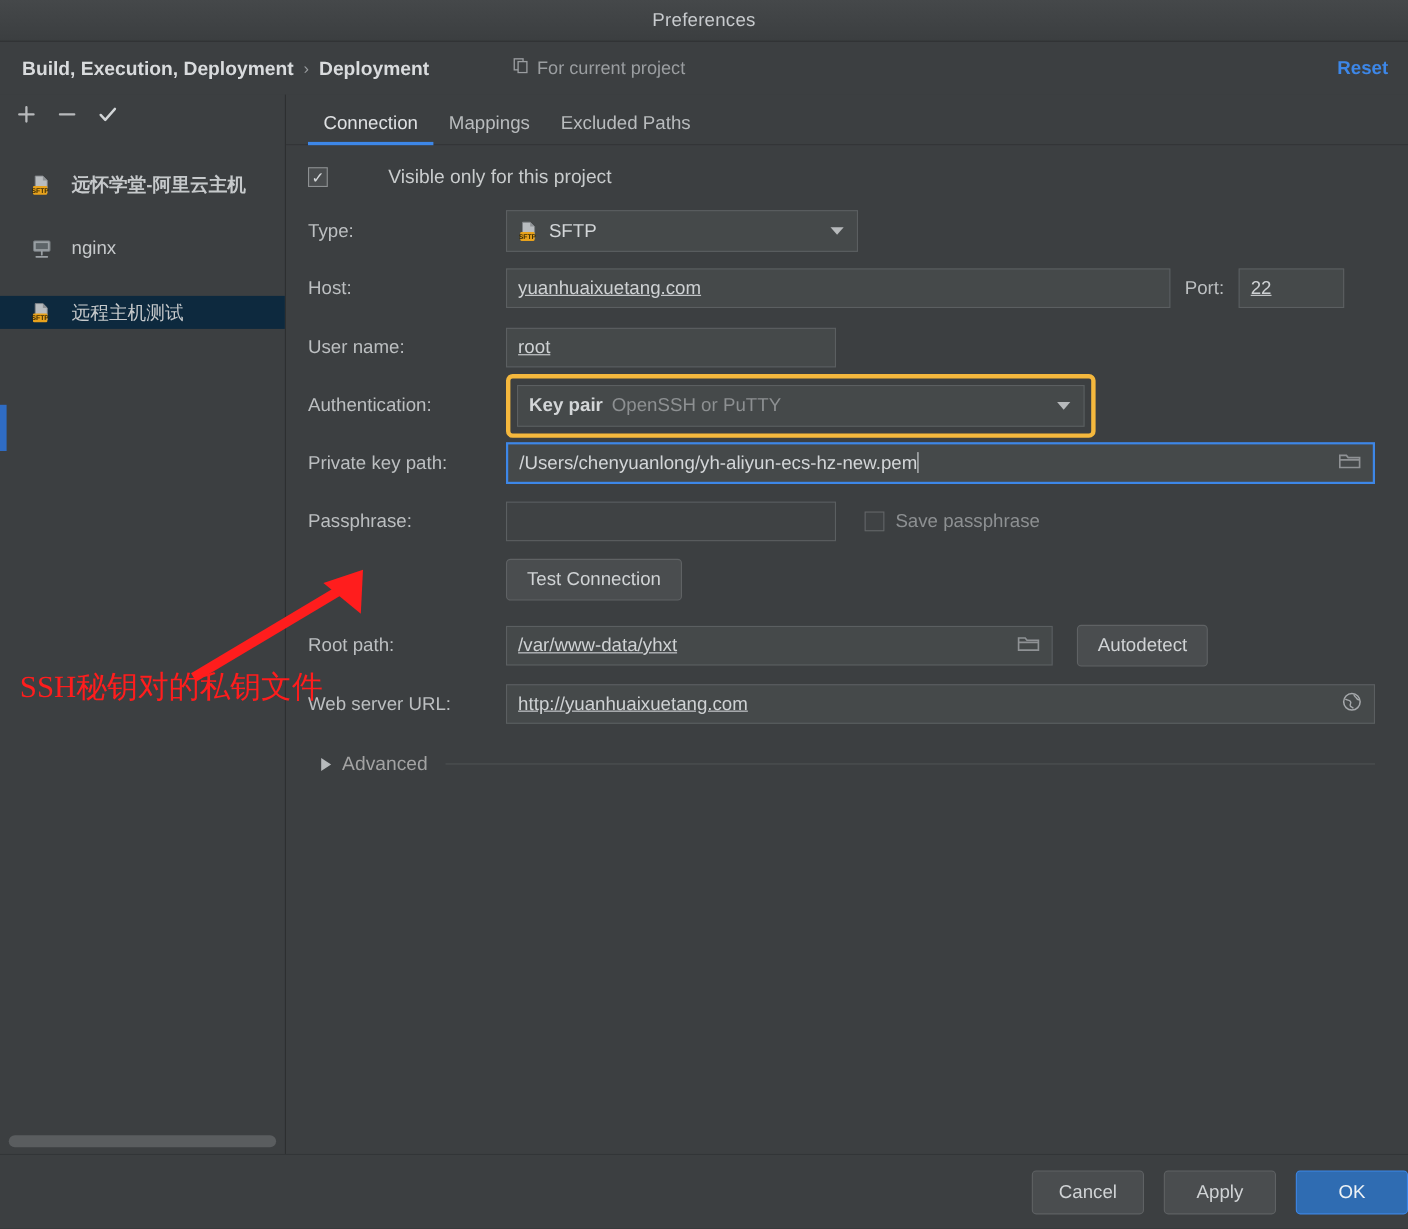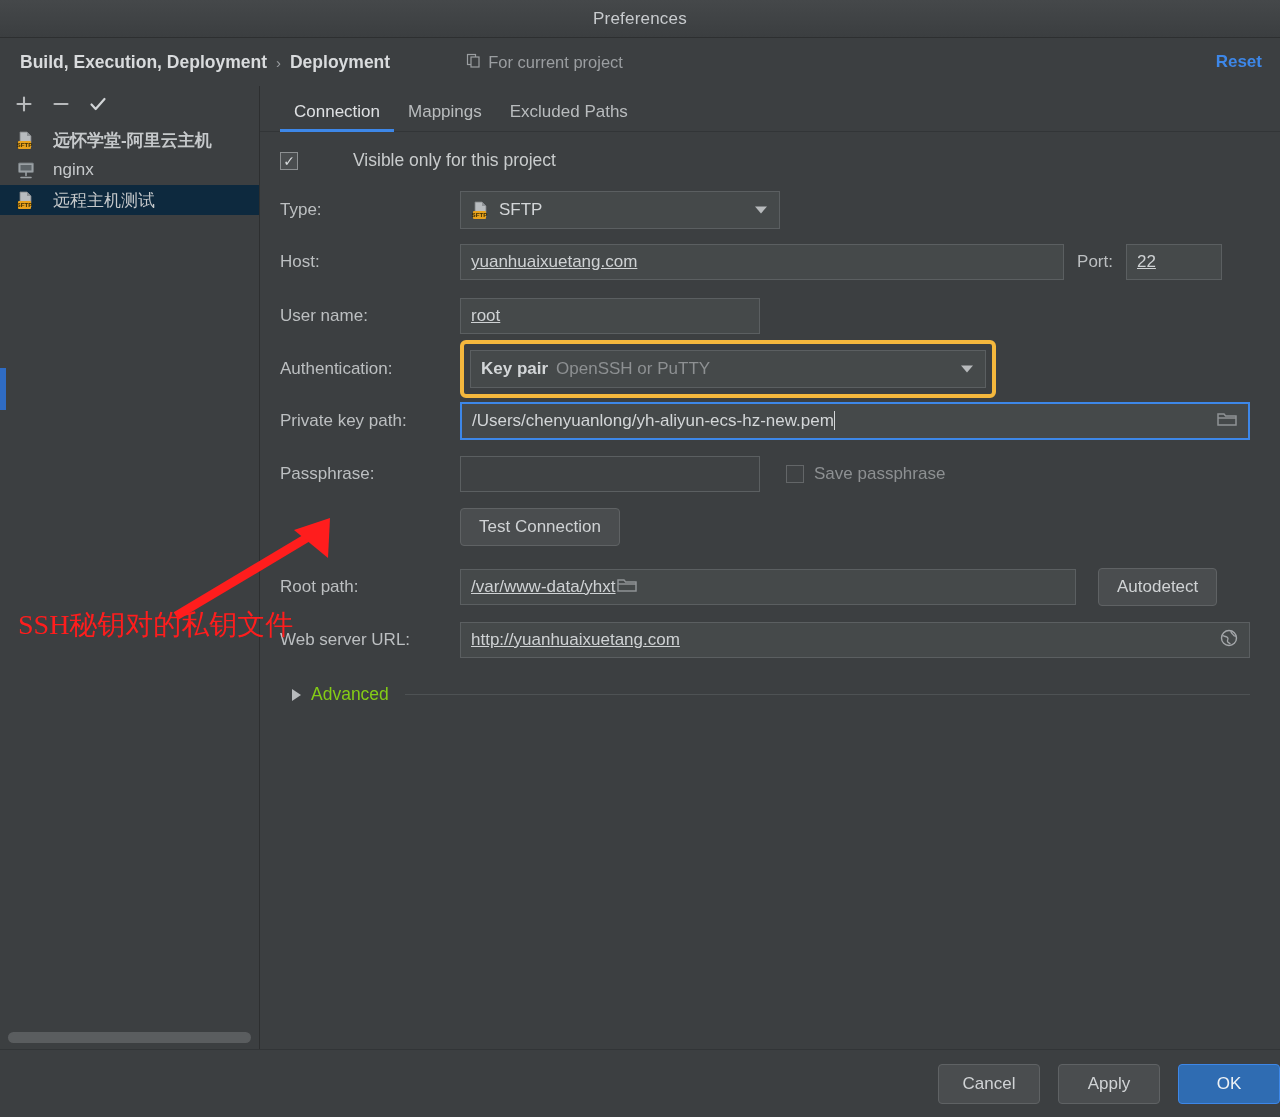--- a/index.html
+++ b/index.html
@@ -74,24 +74,25 @@
     height: 36px; min-height: 36px;
     display: flex; align-items: center; gap: 17px;
     padding-left: 14px;
     color: #b8babc;
   }
   .tb-btn { cursor: pointer; display: flex; align-items: center; }
   #sb-tree { flex: 1; padding-top: 3px; overflow: hidden; }
   .tree-item {
     height: 30px;
     display: flex; align-items: center; gap: 9px;
-    padding-left: 16px;
+    padding-left: 28px;
     color: #c6c9cb; font-size: 17px;
     cursor: pointer;
     white-space: nowrap;
+    margin-top: 28px;
   }
   .tree-item.bold { font-weight: bold; }
   .tree-item.selected { background: #0d293e; }
   .tree-item .tlabel { overflow: hidden; }
   #sb-scroll-track {
     height: 24px; min-height: 24px;
     display: flex; align-items: center;
     padding: 0 8px;
   }
   #sb-scroll-thumb {
@@ -224,21 +225,21 @@
     display: flex; align-items: center; gap: 10px;
     margin-top: 26px; padding-left: 12px;
   }
   #advanced-row .tri {
     width: 0; height: 0;
     border-top: 6px solid transparent;
     border-bottom: 6px solid transparent;
     border-left: 9px solid #b7babc;
     cursor: pointer;
   }
-  #advanced-row .atext { color: #84cc16; font-size: 17.5px; }
+  #advanced-row .atext { color: #a3a3a3; font-size: 17.5px; }
   #advanced-row .aline { flex: 1; height: 1px; background: #4e5254; margin-left: 6px; }
 
   
   #footer {
     height: 68px; min-height: 68px;
     background: #3c3f41;
     border-top: 1px solid #323537;
     display: flex; align-items: center; justify-content: flex-end;
     gap: 18px;
   }
@@ -433,21 +434,21 @@
           <span style="margin-left:10px;color:#8d9092;font-size:17px">Save passphrase</span>
         </div>
 
         <div class="row" style="margin-bottom:22px">
           <span class="lbl"></span>
           <button class="btn">Test Connection</button>
         </div>
 
         <div class="row" style="margin-bottom:16px">
           <span class="lbl">Root path:</span>
-          <div class="field" style="width:616px;">
+          <div class="field" style="width:497px;justify-content:space-between">
             <span>/var/www-data/yhxt</span>
             <span>
               <svg width="22" height="20" viewBox="0 0 22 20">
                 <path d="M2 5h6l1.6 2H20v9H2z" fill="none" stroke="#8f9295" stroke-width="1.5"></path>
                 <path d="M2 9h18" stroke="#8f9295" stroke-width="1.5"></path>
               </svg>
             </span>
           </div>
           <button class="btn" style="margin-left:22px">Autodetect</button>
         </div>

